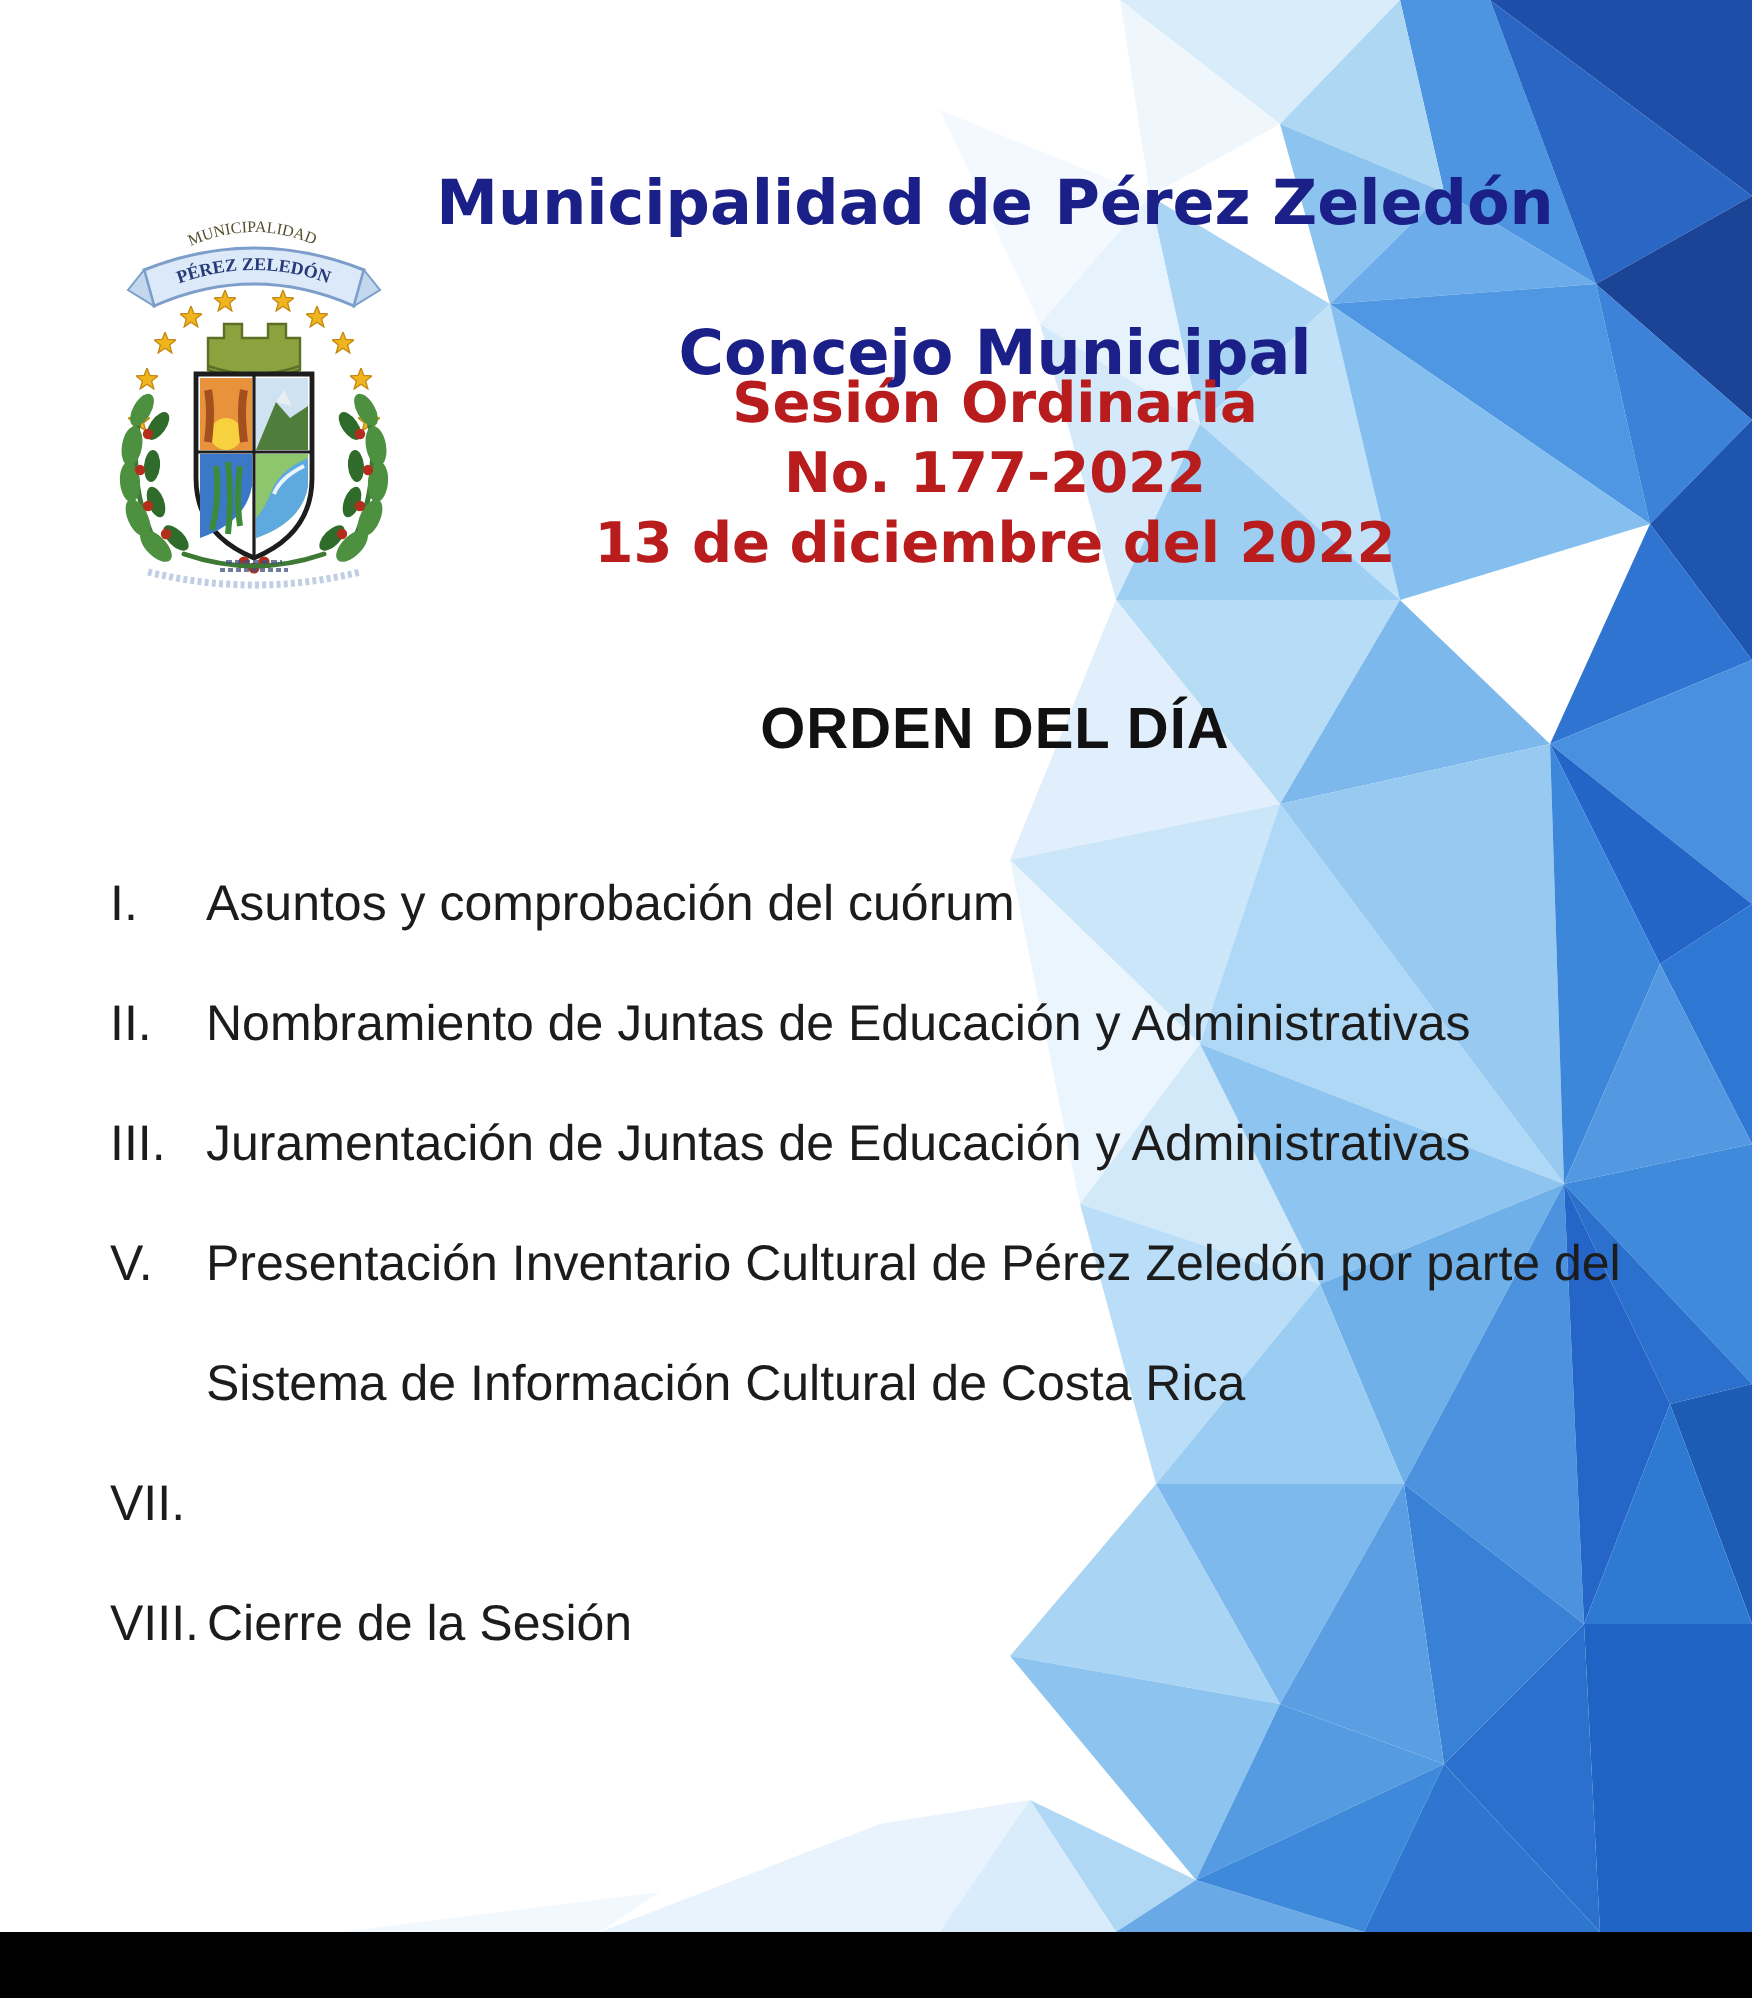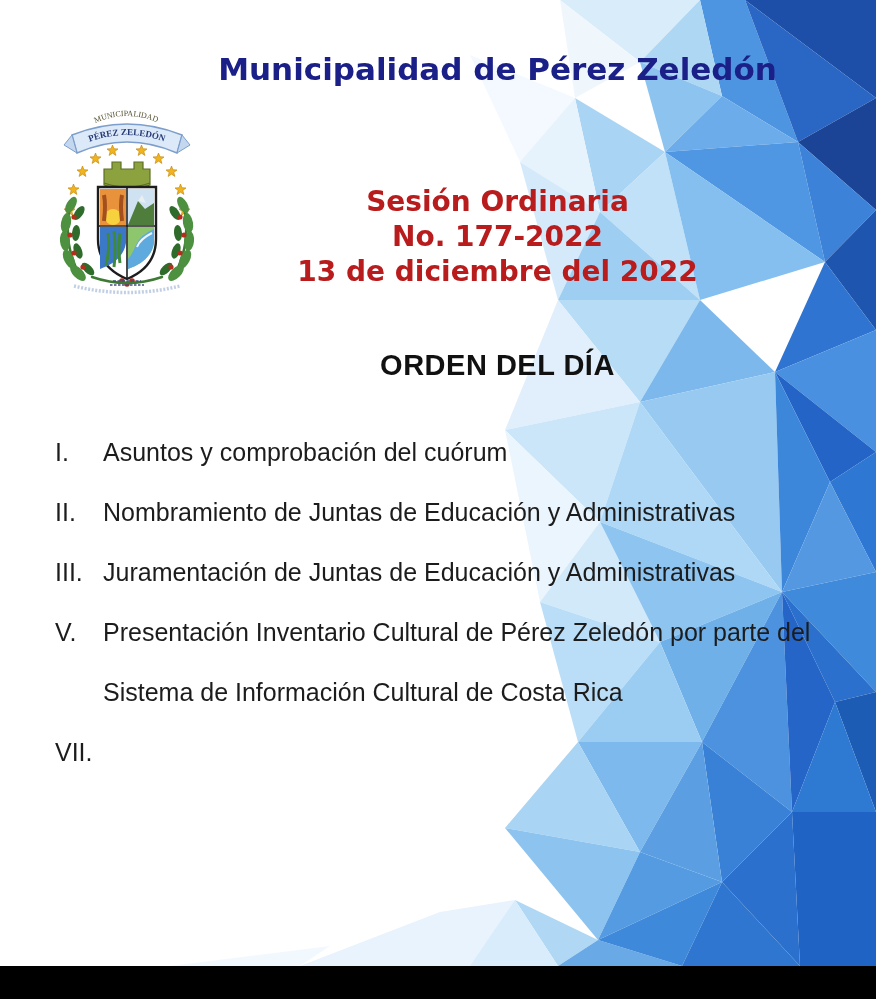--- a/index.html
+++ b/index.html
@@ -8,21 +8,21 @@
     overflow:hidden;font-family:"Liberation Sans",sans-serif;
   }
   .bg{position:absolute;left:0;top:0;width:876px;height:968px;}
   .black-bar{position:absolute;left:0;top:966px;width:876px;height:33px;background:#000;}
   .logo{position:absolute;left:52px;top:83px;width:150px;height:212px;}
   .header-block{
     position:absolute;left:125px;top:48px;width:745px;text-align:center;
     font-family:"DejaVu Sans","Liberation Sans",sans-serif;font-weight:bold;
     color:#1b2089;
   }
-  .title-line{font-size:31px;line-height:42px;}
+  .title-line{font-size:31px;line-height:42px;margin-top:33px;}
   .session-block{
     position:absolute;left:125px;top:184px;width:745px;text-align:center;
     font-family:"DejaVu Sans","Liberation Sans",sans-serif;font-weight:bold;
     color:#b91c1c;font-size:28px;line-height:35px;
   }
   .orden-title{
     position:absolute;left:125px;top:349px;width:745px;text-align:center;
     font-weight:bold;font-size:29px;letter-spacing:0.5px;color:#111;
     font-family:"Liberation Sans",sans-serif;
   }
@@ -204,20 +204,21 @@
       <g stroke="#41507e" opacity="0.75">
         <line x1="61" y1="198" x2="89" y2="198" stroke-width="2" stroke-dasharray="3,1.5"></line>
         <line x1="58" y1="202" x2="92" y2="202" stroke-width="2" stroke-dasharray="2.5,1.5"></line>
       </g>
       <path d="M22,203 Q75,216 128,203" fill="none" stroke="#8ea8cf" stroke-width="3.5" stroke-dasharray="2,1.6" opacity="0.55"></path>
     </svg>
   </div>
 
   <div class="header-block">
     <div class="title-line">Municipalidad de Pérez Zeledón</div>
+    <div class="title-line">Concejo Municipal</div>
   </div>
 
   <div class="session-block">
     <div>Sesión Ordinaria</div>
     <div>No. 177-2022</div>
     <div>13 de diciembre del 2022</div>
   </div>
 
   <div class="orden-title">ORDEN DEL DÍA</div>
 
@@ -238,16 +239,20 @@
       <span class="num">V.</span>
       <span class="txt">Presentación Inventario Cultural de Pérez Zeledón por parte del</span>
     </div>
     <div class="agenda-row">
       <span class="num"></span>
       <span class="txt">Sistema de Información Cultural de Costa Rica</span>
     </div>
     <div class="agenda-row">
       <span class="num">VII.</span>
     </div>
+    <div class="agenda-row">
+      <span class="num">VIII.</span>
+      <span class="txt">Cierre de la Sesión</span>
+    </div>
   </div>
 
   <div class="black-bar"></div>
 </div>
 
 </body></html>

